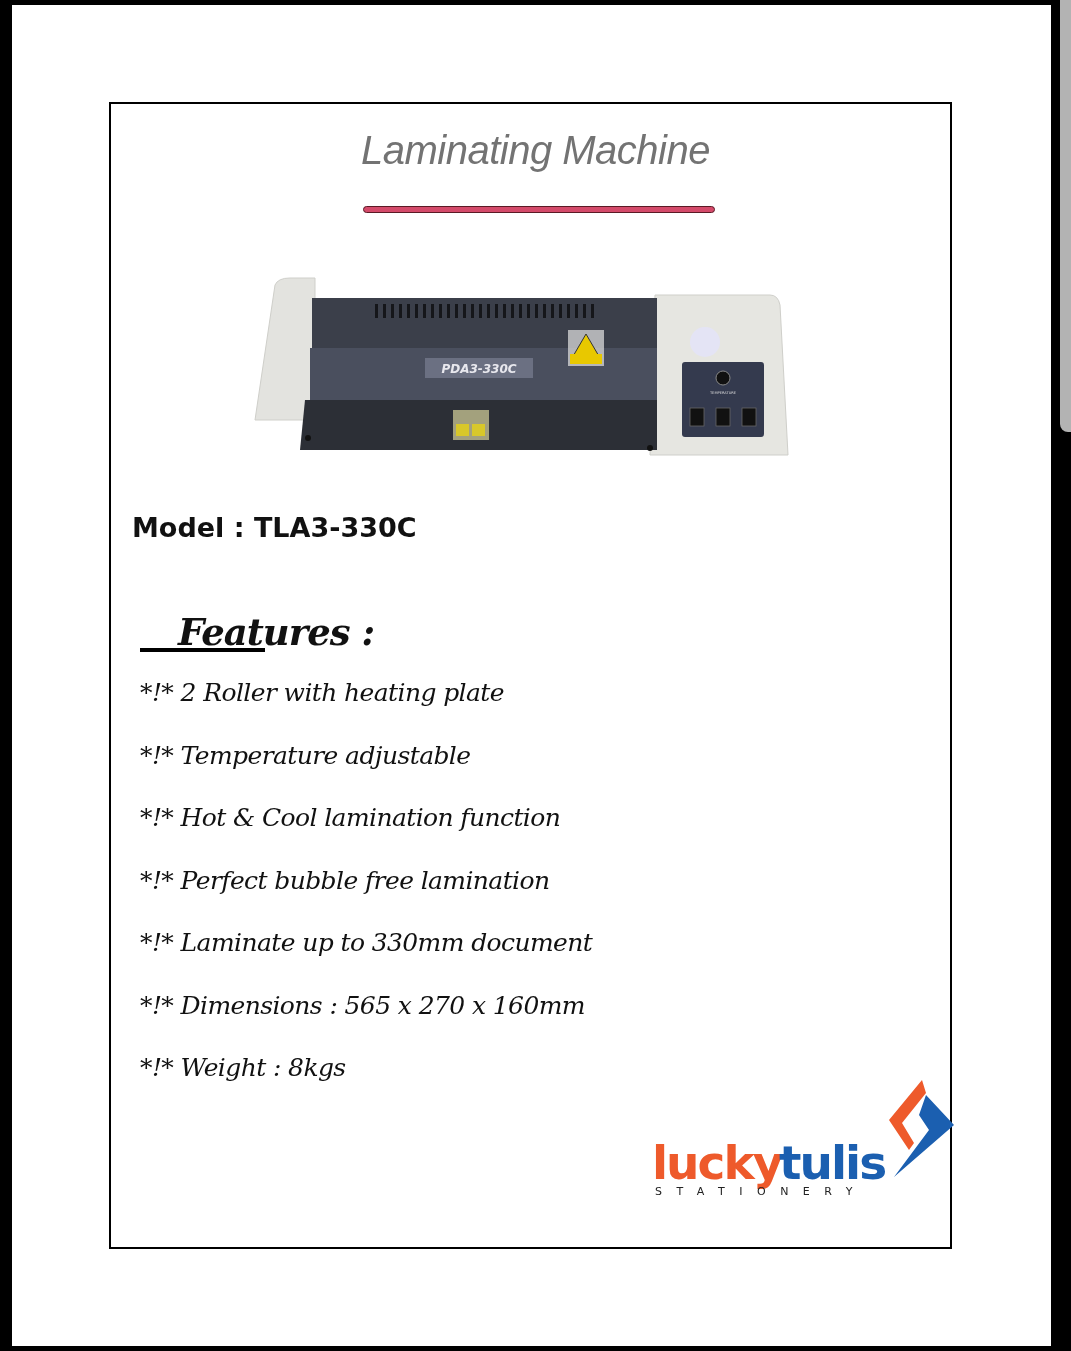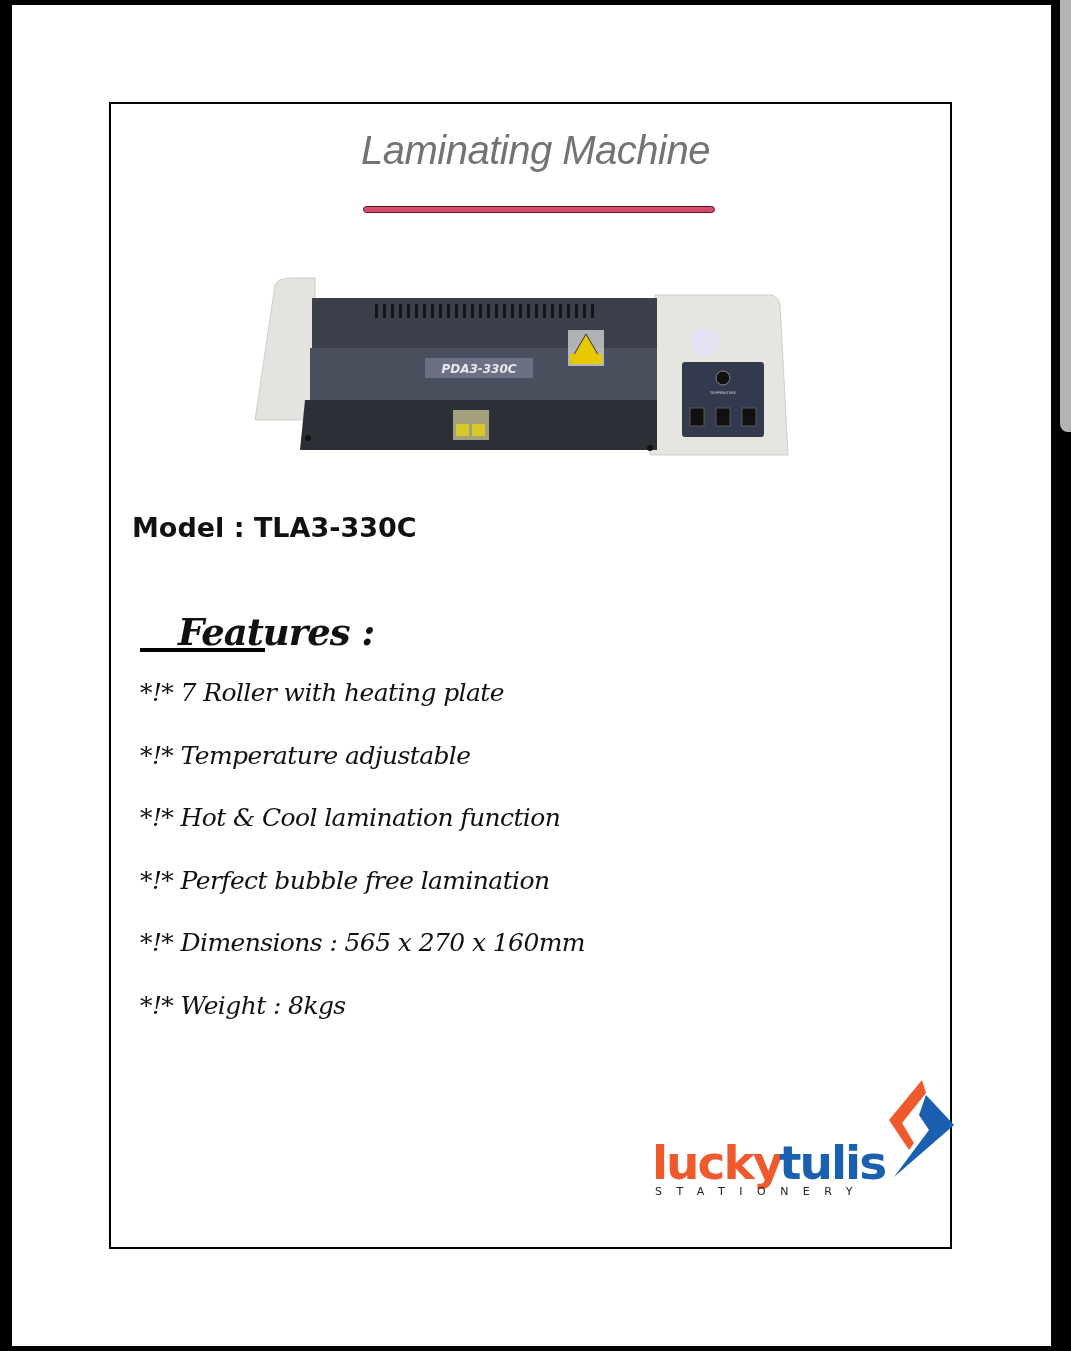--- a/index.html
+++ b/index.html
@@ -132,24 +132,25 @@
   <rect x="466" y="138" width="14" height="18" fill="#111" stroke="#666" stroke-width="0.8"></rect>
   <rect x="492" y="138" width="14" height="18" fill="#111" stroke="#666" stroke-width="0.8"></rect>
 </svg>
 
 <div class="model">Model : TLA3-330C</div>
 
 <div class="features-heading">Features :</div>
 <div class="features-underline"></div>
 
 <ul class="feature-list">
-  <li class="feature-item">*!* 7 Roller with heating plate</li>
+  <li class="feature-item">*!* 2 Roller with heating plate</li>
   <li class="feature-item">*!* Temperature adjustable</li>
   <li class="feature-item">*!* Hot &amp; Cool lamination function</li>
   <li class="feature-item">*!* Perfect bubble free lamination</li>
+  <li class="feature-item">*!* Laminate up to 330mm document</li>
   <li class="feature-item">*!* Dimensions : 565 x 270 x 160mm</li>
   <li class="feature-item">*!* Weight : 8kgs</li>
 </ul>
 
 <div class="logo">
   <svg class="logo-mark" viewBox="0 0 90 105">
     <path d="M 48 5 L 15 45 L 35 75 L 40 68 L 28 48 L 52 18 Z" fill="#ee5a2b"></path>
     <path d="M 52 20 L 80 50 L 20 102 L 55 55 L 45 40 Z" fill="#1b5fb0"></path>
   </svg>
   <span class="logo-word-lucky">lucky</span>

